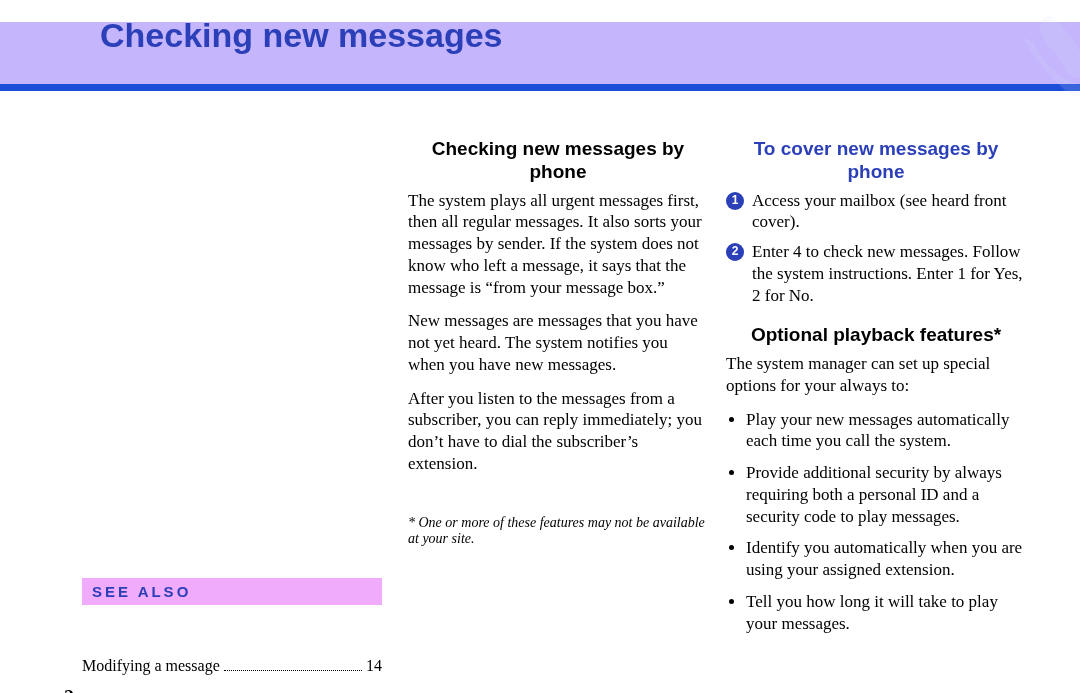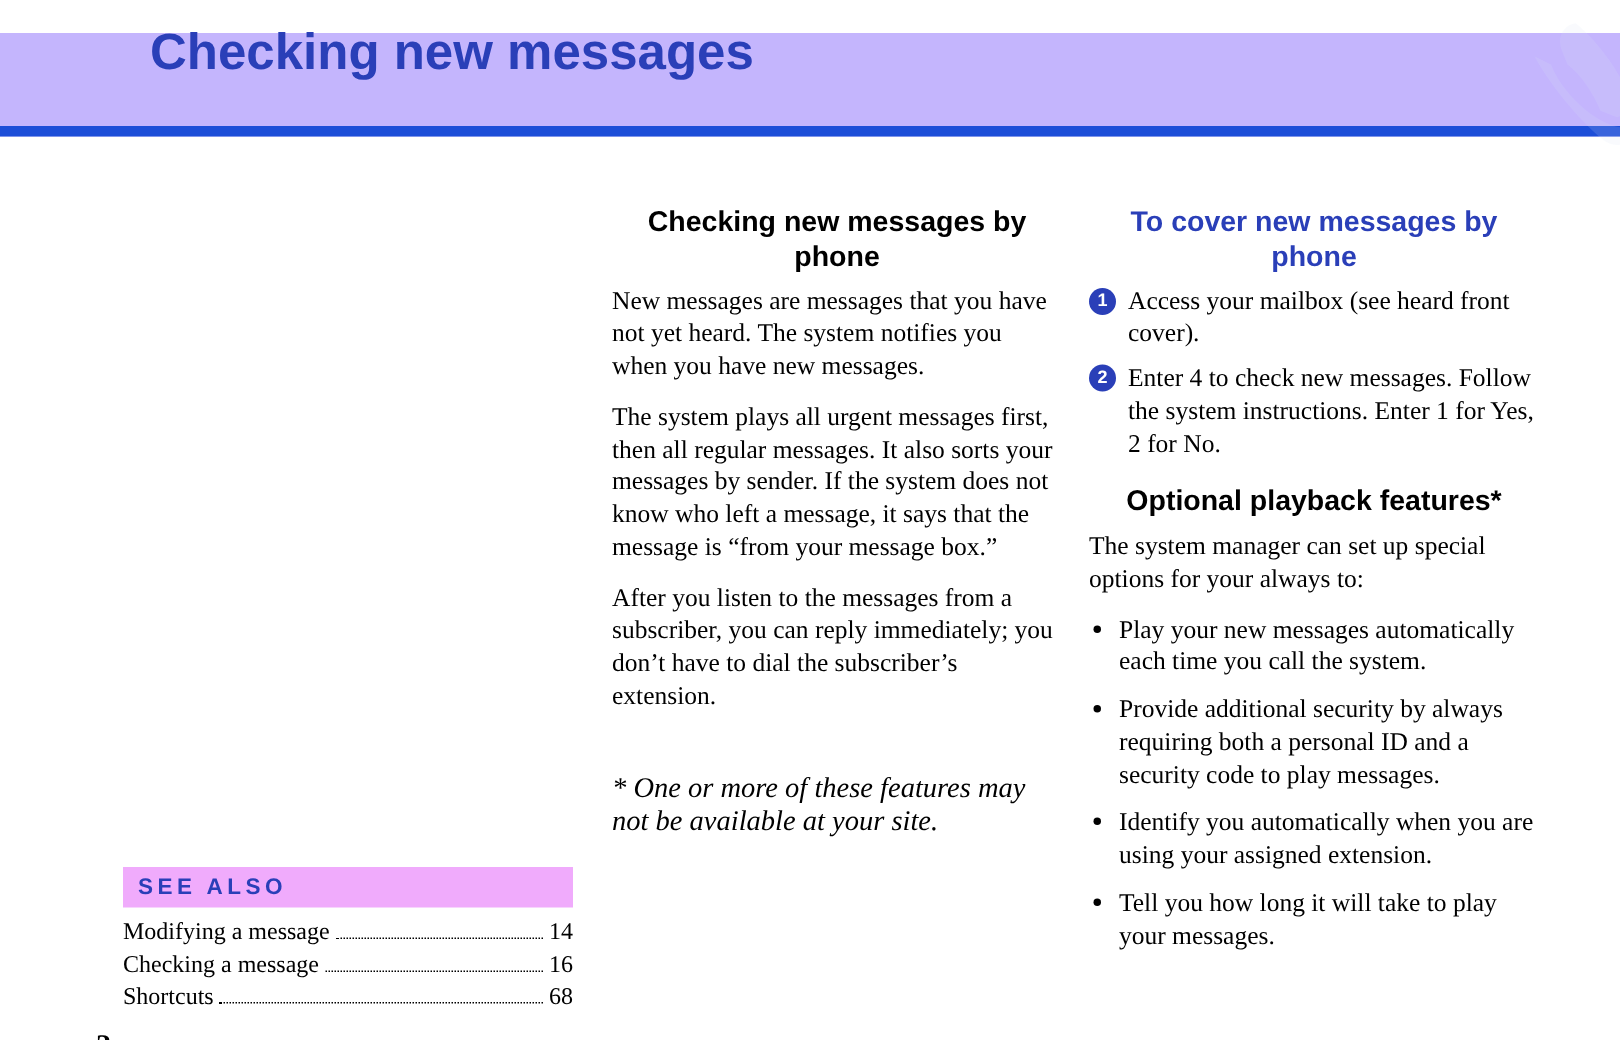--- a/index.html
+++ b/index.html
@@ -63,21 +63,21 @@
     font-size: 15px;
     padding: 5px 10px;
     margin-top: 440px;
   }
   .toc-list { margin: 6px 0 0 0; font-size: 16px; }
   .toc-row {
     display: flex;
     align-items: baseline;
     line-height: 1.35;
   }
-  .toc-label { flex: 0 0 auto; }
+  .toc-label { flex: 0 0 auto; margin-top: 44px; }
   .toc-dots {
     flex: 1 1 auto;
     border-bottom: 1.5px dotted #000;
     margin: 0 4px 4px 4px;
     height: 0;
   }
   .toc-page { flex: 0 0 auto; }
 
   .sec-heading {
     font-family: Arial, "Helvetica Neue", Helvetica, sans-serif;
@@ -89,21 +89,21 @@
     text-align: center;
   }
   .sec-heading.blue { color: #2a3fb8; }
   .para {
     font-size: 17px;
     line-height: 1.28;
     margin: 0 0 12px 0;
   }
   .footnote {
     font-style: italic;
-    font-size: 19px;
+    font-size: 14px;
     line-height: 1.2;
     margin-top: 40px;
   }
 
   .num-step {
     display: flex;
     font-size: 17px;
     line-height: 1.28;
     margin-bottom: 8px;
   }
@@ -185,22 +185,22 @@
         <div class="toc-row">
           <span class="toc-label">Shortcuts</span>
           <span class="toc-dots"></span>
           <span class="toc-page">68</span>
         </div>
       </div>
     </div>
 
     <div class="col col-mid">
       <div class="sec-heading">Checking new messages by phone</div>
+      <p class="para">The system plays all urgent messages first, then all regular messages. It also sorts your messages by sender. If the system does not know who left a message, it says that the message is “from your message box.”</p>
       <p class="para">New messages are messages that you have not yet heard. The system notifies you when you have new messages.</p>
-      <p class="para">The system plays all urgent messages first, then all regular messages. It also sorts your messages by sender. If the system does not know who left a message, it says that the message is “from your message box.”</p>
       <p class="para">After you listen to the messages from a subscriber, you can reply immediately; you don’t have to dial the subscriber’s extension.</p>
       <p class="footnote">* One or more of these features may not be available at your site.</p>
     </div>
 
     <div class="col col-right">
       <div class="sec-heading blue">To cover new messages by phone</div>
 
       <div class="num-step">
         <div class="num-badge">1</div>
         <div class="num-body">Access your mailbox (see heard front cover).</div>

